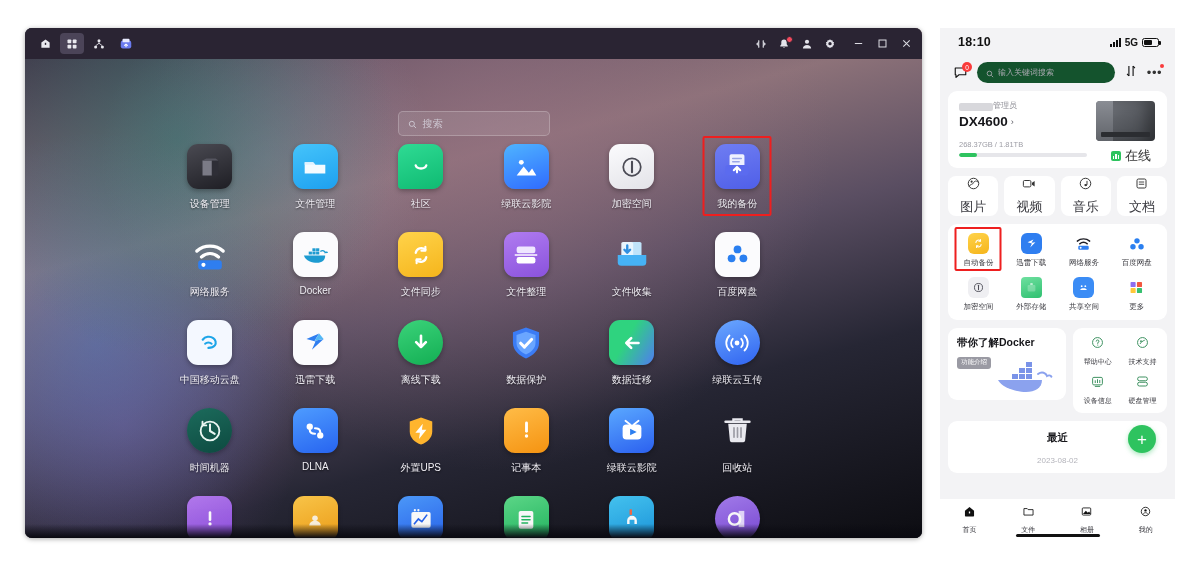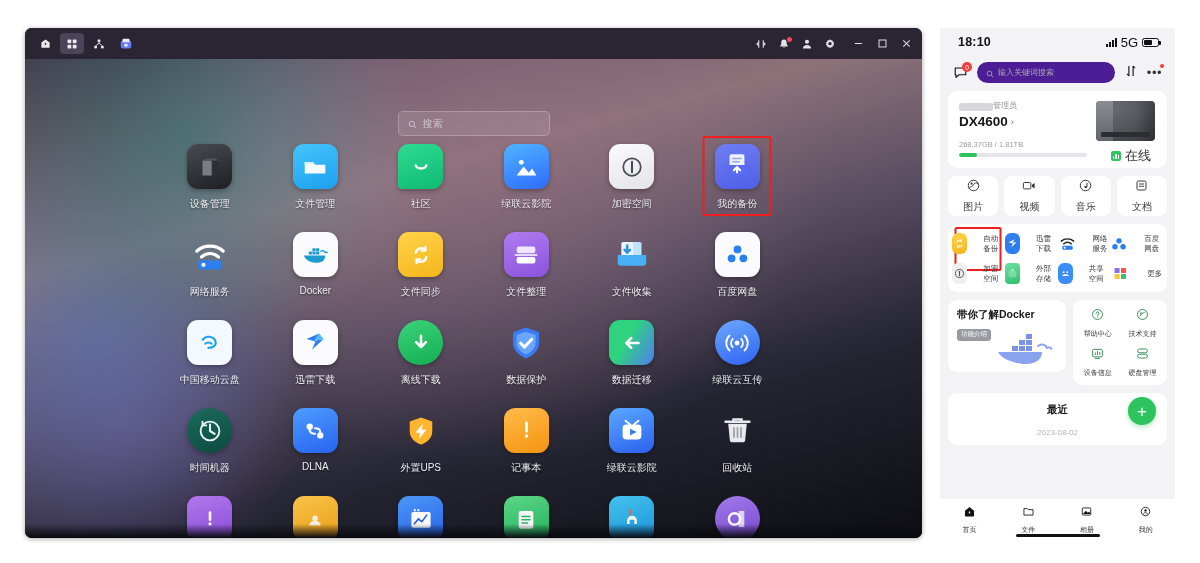--- a/index.html
+++ b/index.html
@@ -96,36 +96,36 @@
     position: absolute; left: 940px; top: 28px;
     width: 235px; height: 516px;
     background: #f3f3f5;
     overflow: hidden;
   }
   .ph-status {
     height: 28px; display: flex; align-items: center;
     justify-content: space-between; padding: 0 16px 0 18px; gap: 32px;
   }
   .ph-time { font-size: 12.5px; font-weight: bold; color: #111; letter-spacing: .2px; }
-  .ph-stat-right { display: flex; align-items: center; gap: 4px; font-size: 13px; font-weight: normal; color: #111; }
+  .ph-stat-right { display: flex; align-items: center; gap: 4px; font-size: 10px; font-weight: bold; color: #111; }
   .sig-bars { display: flex; align-items: flex-end; gap: 1px; height: 9px; }
   .sig-bars i { width: 2px; background: #111; display: block; }
   .batt { width: 17px; height: 9px; border: 1.2px solid #111; border-radius: 2.5px; position: relative; padding: 1px; }
   .batt::after { content:''; position:absolute; right:-3px; top:2.5px; width:1.6px; height:3.5px; background:#111; border-radius:0 1px 1px 0; }
   .batt i { display: block; height: 100%; width: 62%; background: #111; border-radius: 1px; }
 
   .ph-searchrow { height: 33px; display: flex; align-items: center; padding: 0 13px; gap: 9px; }
   .ph-chat { position: relative; color: #111; display: flex; align-items: center; }
   .chat-badge {
     position: absolute; top: -3px; right: -4px; min-width: 10px; height: 10px;
     background: #fa3b3b; border-radius: 6px; color: #fff; font-size: 6.5px;
     display: flex; align-items: center; justify-content: center; padding: 0 2px;
   }
   .ph-search {
-    flex: 1; height: 21px; background: #4c1d95; border-radius: 11px;
+    flex: 1; height: 21px; background: #14532d; border-radius: 11px;
     display: flex; align-items: center; gap: 4px; padding: 0 9px;
   }
   .ph-search .ph-ph { font-size: 8px; color: #a9a9b0; }
   .ph-transfer { font-size: 12px; color: #111; font-weight: bold; }
   .ph-more { position: relative; color: #333; font-size: 13px; line-height: 8px; letter-spacing: .5px; }
   .more-dot { position: absolute; top: -5px; right: -2px; width: 4.5px; height: 4.5px; border-radius: 50%; background: #fa3b3b; }
 
   .ph-card { background: #fff; margin: 2px 8px 0; border-radius: 9px; padding: 9px 11px 11px; position: relative; }
   .dev-role { display: flex; align-items: flex-end; }
   .dev-blur { width: 34px; height: 8px; background: #d8d8dc; border-radius: 2px; }
@@ -155,25 +155,25 @@
   }
   .online-ico { width: 10px; height: 10px; background: #2ec35f; border-radius: 2px; display:flex; align-items:flex-end; justify-content:center; gap:1px; padding:2px 1px; }
   .online-ico i { width: 1.5px; background: #fff; display:block; }
   .online-txt { font-size: 13px; color: #333; }
 
   .media-row { display: flex; gap: 6px; margin: 8px 8px 0; }
   .media-cell {
     flex: 1; background: #fff; border-radius: 8px; height: 40px;
     display: flex; flex-direction: column; align-items: center; justify-content: center; gap: 3px;
   }
-  .media-lbl { font-size: 10px; color: #3a3a40; }
+  .media-lbl { font-size: 13px; color: #3a3a40; }
 
   .shortcut-card { background: #fff; margin: 8px 8px 0; border-radius: 9px; padding: 9px 4px 8px; }
   .shortcut-grid { display: grid; grid-template-columns: repeat(4,1fr); row-gap: 9px; }
-  .sc { display: flex; flex-direction: row; align-items: center; gap: 16px; position: relative; }
+  .sc { display: flex; flex-direction: column; align-items: center; gap: 4px; position: relative; }
   .sc-ico { width: 21px; height: 21px; border-radius: 6px; display: flex; align-items: center; justify-content: center; position: relative; }
   .sc-lbl { font-size: 7.5px; color: #3a3a40; }
   .sc-ring { position: absolute; left: 50%; top: -6px; transform: translateX(-50%); width: 47px; height: 44px; border: 2px solid #ee1f1f; border-radius: 2px; }
 
   .two-col { display: flex; gap: 7px; margin: 8px 8px 0; }
   .docker-card {
     flex: 1.12; background: #fff; border-radius: 9px; padding: 8px 9px 0; position: relative; height: 72px; overflow: hidden;
   }
   .docker-title { font-size: 10.5px; font-weight: bold; color: #16161a; }
   .docker-tag { display: inline-block; margin-top: 4px; font-size: 6.5px; color: #fff; background: #9a9aa3; border-radius: 3px; padding: 1.5px 4px; }

